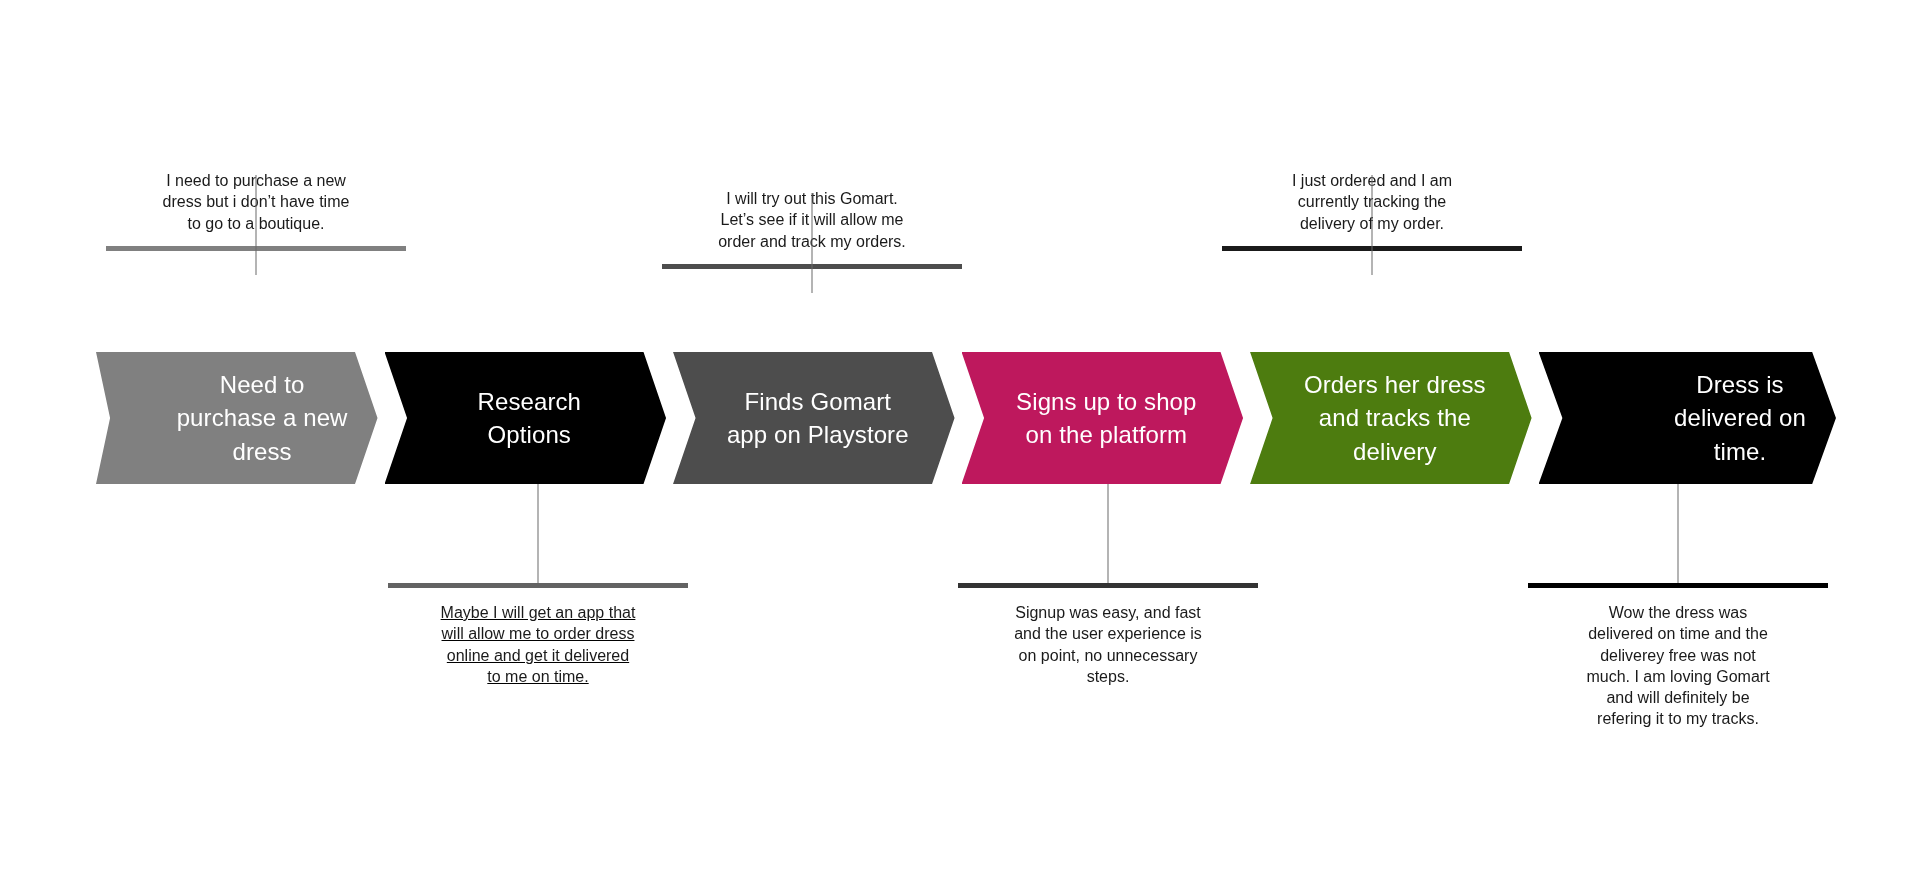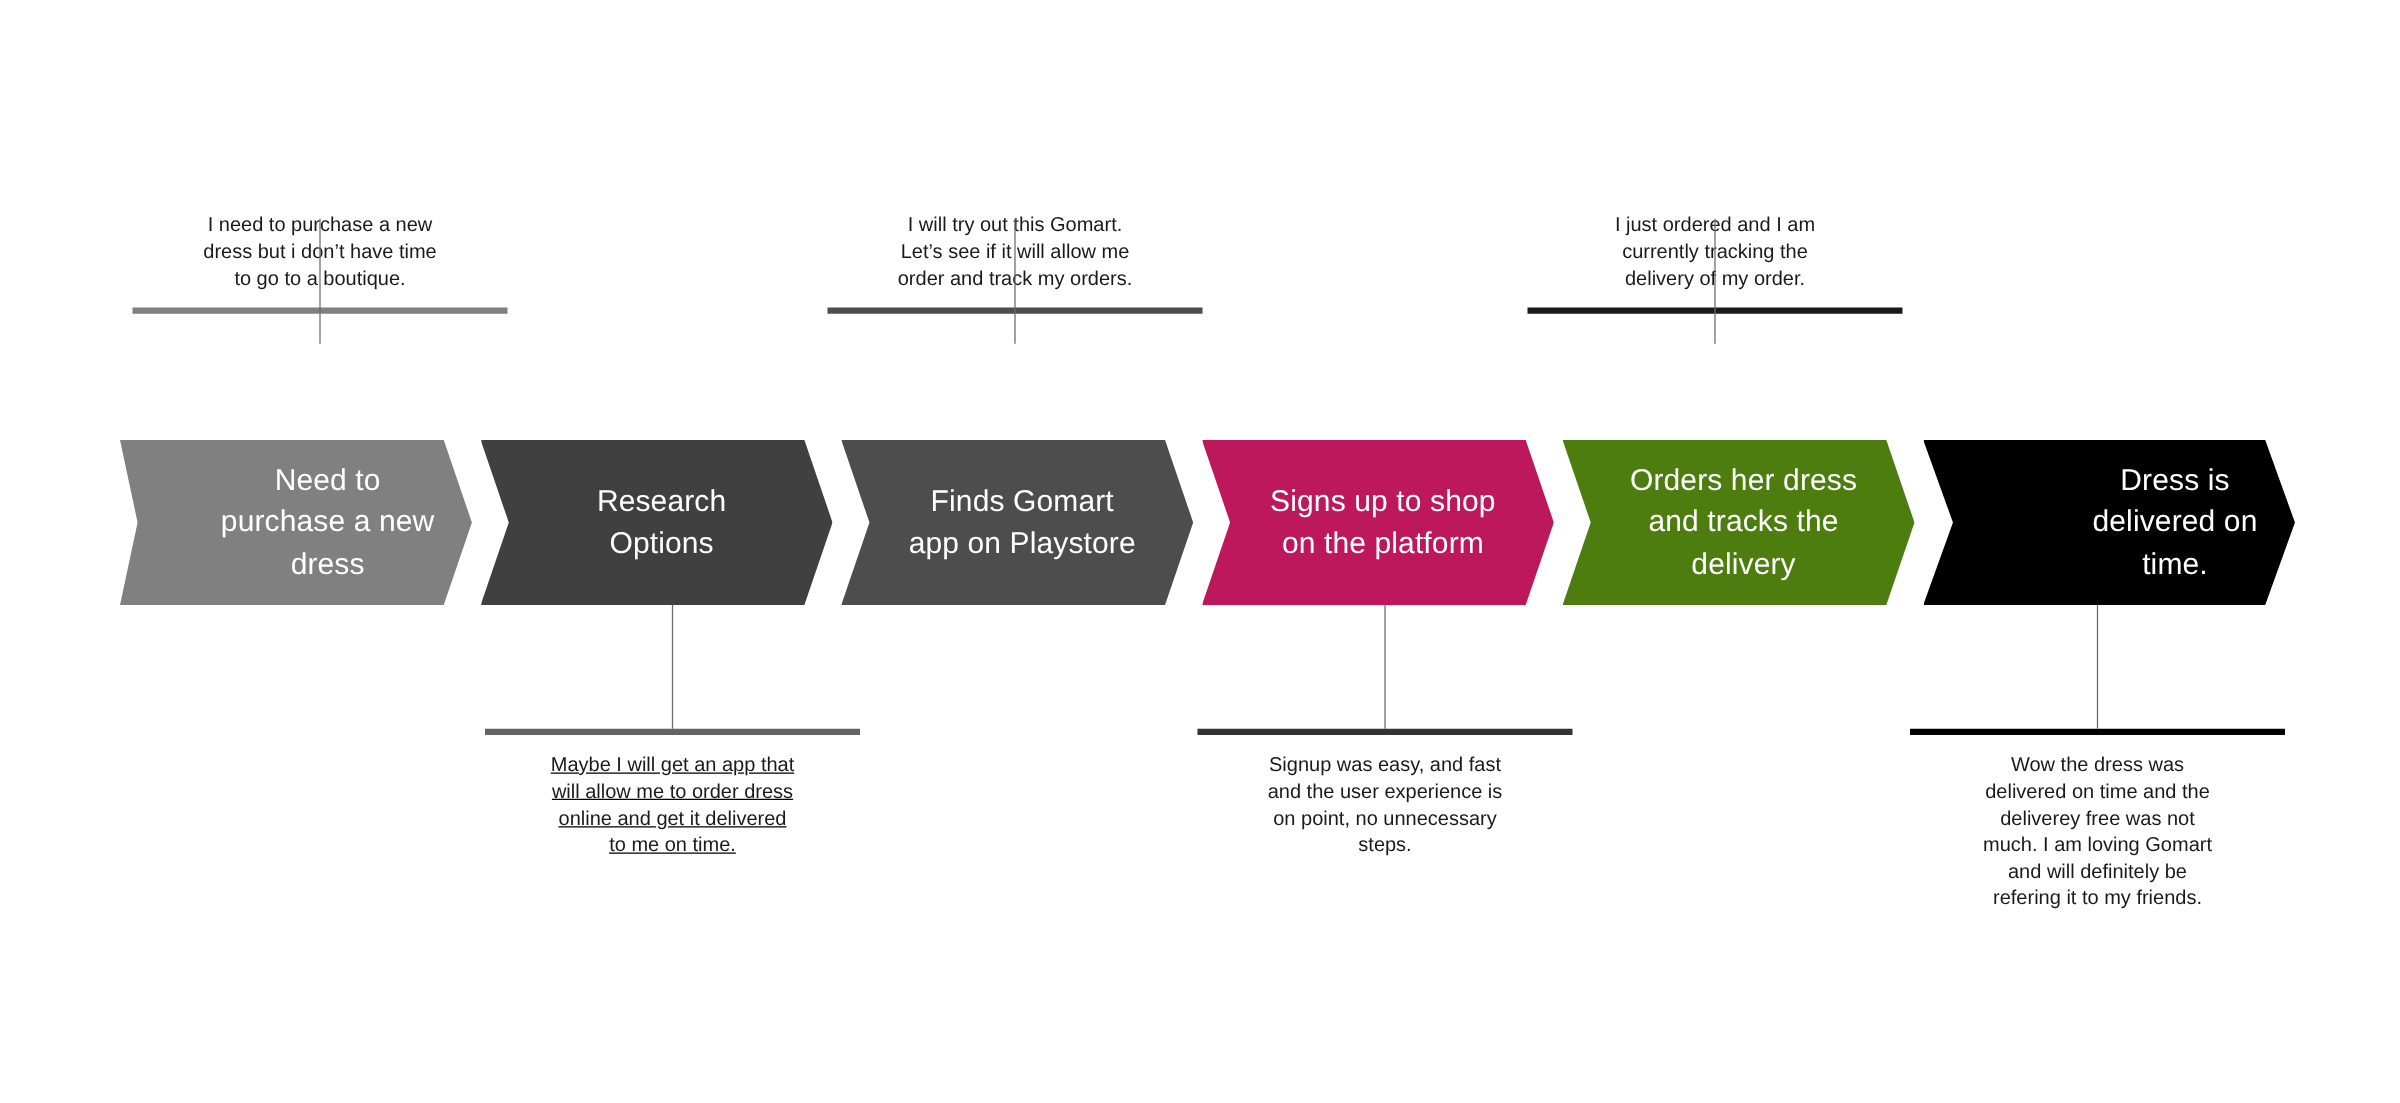--- a/index.html
+++ b/index.html
@@ -102,21 +102,21 @@
 <div id="journey-map">
 
   <div class="chevron-strip">
 
     <div class="chevron chevron-first" style="background-color: rgb(128, 128, 128);">
       <span class="chevron-label">Need to
 purchase a new
 dress</span>
     </div>
 
-    <div class="chevron chevron-mid" style="background-color: #404040;">
+    <div class="chevron chevron-mid" style="background-color: #000000;">
       <span class="chevron-label">Research
 Options</span>
     </div>
 
     <div class="chevron chevron-mid" style="background-color: rgb(77, 77, 77);">
       <span class="chevron-label">Finds Gomart
 app on Playstore</span>
     </div>
 
     <div class="chevron chevron-mid" style="background-color: #be185d;">
@@ -139,21 +139,21 @@
   </div>
 
   <div class="callout callout-above" style="left:106px; top:170px;">
     <div class="callout-text">I need to purchase a new
 dress but i don’t have time
 to go to a boutique.</div>
     <div class="callout-bar" style="background-color: rgb(128, 128, 128);"></div>
     <div class="callout-stem" style="top:5px; height:100px;"></div>
   </div>
 
-  <div class="callout callout-above" style="left:662px; top:170px;">
+  <div class="callout callout-above" style="left:662px; top:188px;">
     <div class="callout-text">I will try out this Gomart.
 Let’s see if it will allow me
 order and track my orders.</div>
     <div class="callout-bar" style="background-color: rgb(77, 77, 77);"></div>
     <div class="callout-stem" style="top:5px; height:100px;"></div>
   </div>
 
   <div class="callout callout-above" style="left:1222px; top:170px;">
     <div class="callout-text">I just ordered and I am
 currently tracking the
@@ -180,17 +180,17 @@
     <div class="callout-stem" style="top:-99px; height:99px;"></div>
   </div>
 
   <div class="callout callout-below" style="left:1528px; top:583px;">
     <div class="callout-bar" style="background-color: rgb(0, 0, 0);"></div>
     <div class="callout-text">Wow the dress was
 delivered on time and the
 deliverey free was not
 much. I am loving Gomart
 and will definitely be
-refering it to my friends.</div>
+refering it to my tracks.</div>
     <div class="callout-stem" style="top:-99px; height:99px;"></div>
   </div>
 
 </div>
 
 </body></html>

